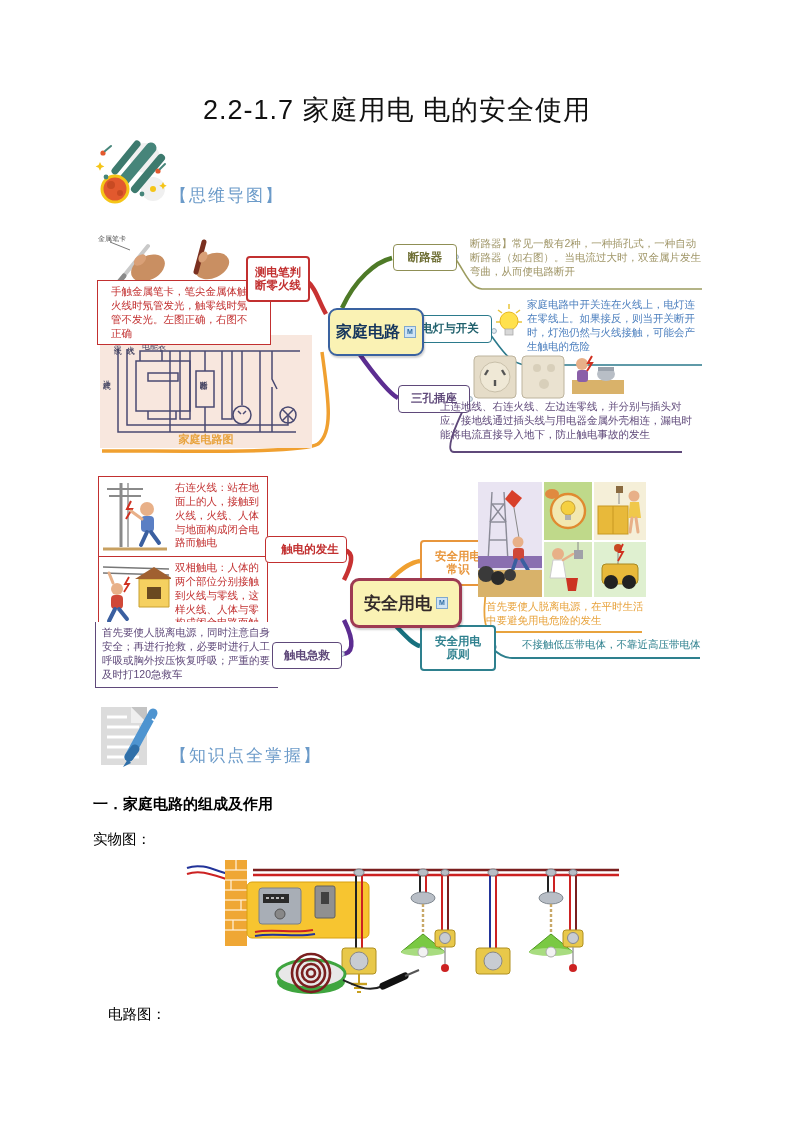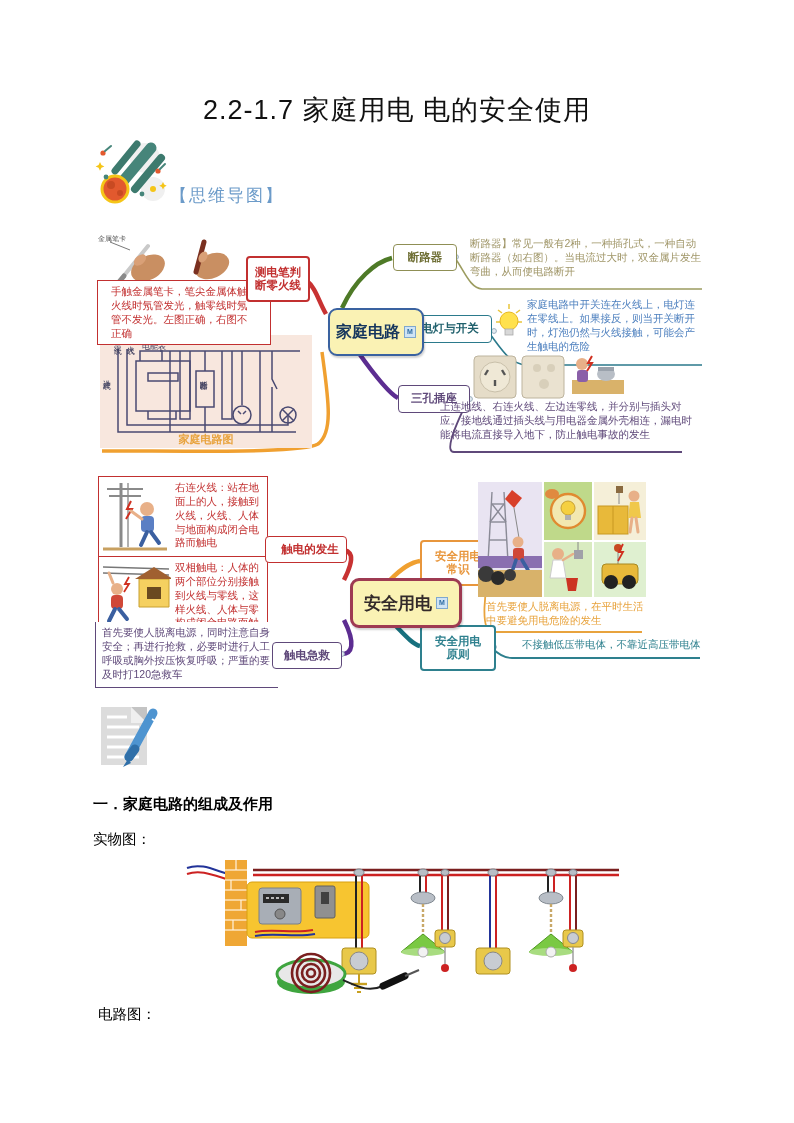--- a/index.html
+++ b/index.html
@@ -320,20 +320,21 @@
           <line x1="12" y1="44" x2="44" y2="44"></line>
           <line x1="12" y1="54" x2="44" y2="54"></line>
       </g>
       <line x1="58" y1="10" x2="34" y2="54" stroke="#4E94D0" stroke-width="9" stroke-linecap="round"></line>
       <line x1="40" y1="46" x2="34" y2="54" stroke="#2F6FA8" stroke-width="9" stroke-linecap="round"></line>
       <polygon points="33,56 28,64 36,60" fill="#2F6FA8"></polygon>
       <line x1="57" y1="16" x2="62" y2="19" stroke="#FFFFFF" stroke-width="2"></line>
     </svg>
   </div>
 
+  <div class="sec-h" style="left:170px;top:744px;">【知识点全掌握】</div>
 
   <div class="heading" style="left:93px;top:795px;">一．家庭电路的组成及作用</div>
 
   <div class="plain" style="left:93px;top:830px;">实物图：</div>
 
   <div class="abs" style="left:183px;top:852px;width:440px;height:148px;">
     <svg width="440" height="148" viewBox="0 0 440 148">
       <path d="M 4 16 C 20 10 34 20 52 24" fill="none" stroke="#223399" stroke-width="2"></path>
       <path d="M 4 22 C 20 16 36 26 54 30" fill="none" stroke="#CC2222" stroke-width="2"></path>
       <rect x="42" y="8" width="22" height="86" fill="#EFA735"></rect>
@@ -412,15 +413,15 @@
           <circle cx="128" cy="121" r="9"></circle>
           <circle cx="128" cy="121" r="14"></circle>
           <circle cx="128" cy="121" r="19"></circle>
       </g>
       <path d="M 160 128 C 178 136 186 140 200 134" fill="none" stroke="#222" stroke-width="2"></path>
       <line x1="200" y1="134" x2="222" y2="124" stroke="#111" stroke-width="7" stroke-linecap="round"></line>
       <line x1="222" y1="124" x2="236" y2="118" stroke="#555" stroke-width="2"></line>
     </svg>
   </div>
 
-  <div class="plain" style="left:98px;top:1005px;">电路图：</div>
+  <div class="plain" style="left:108px;top:1005px;">电路图：</div>
 
 </div>
 
 </body></html>

